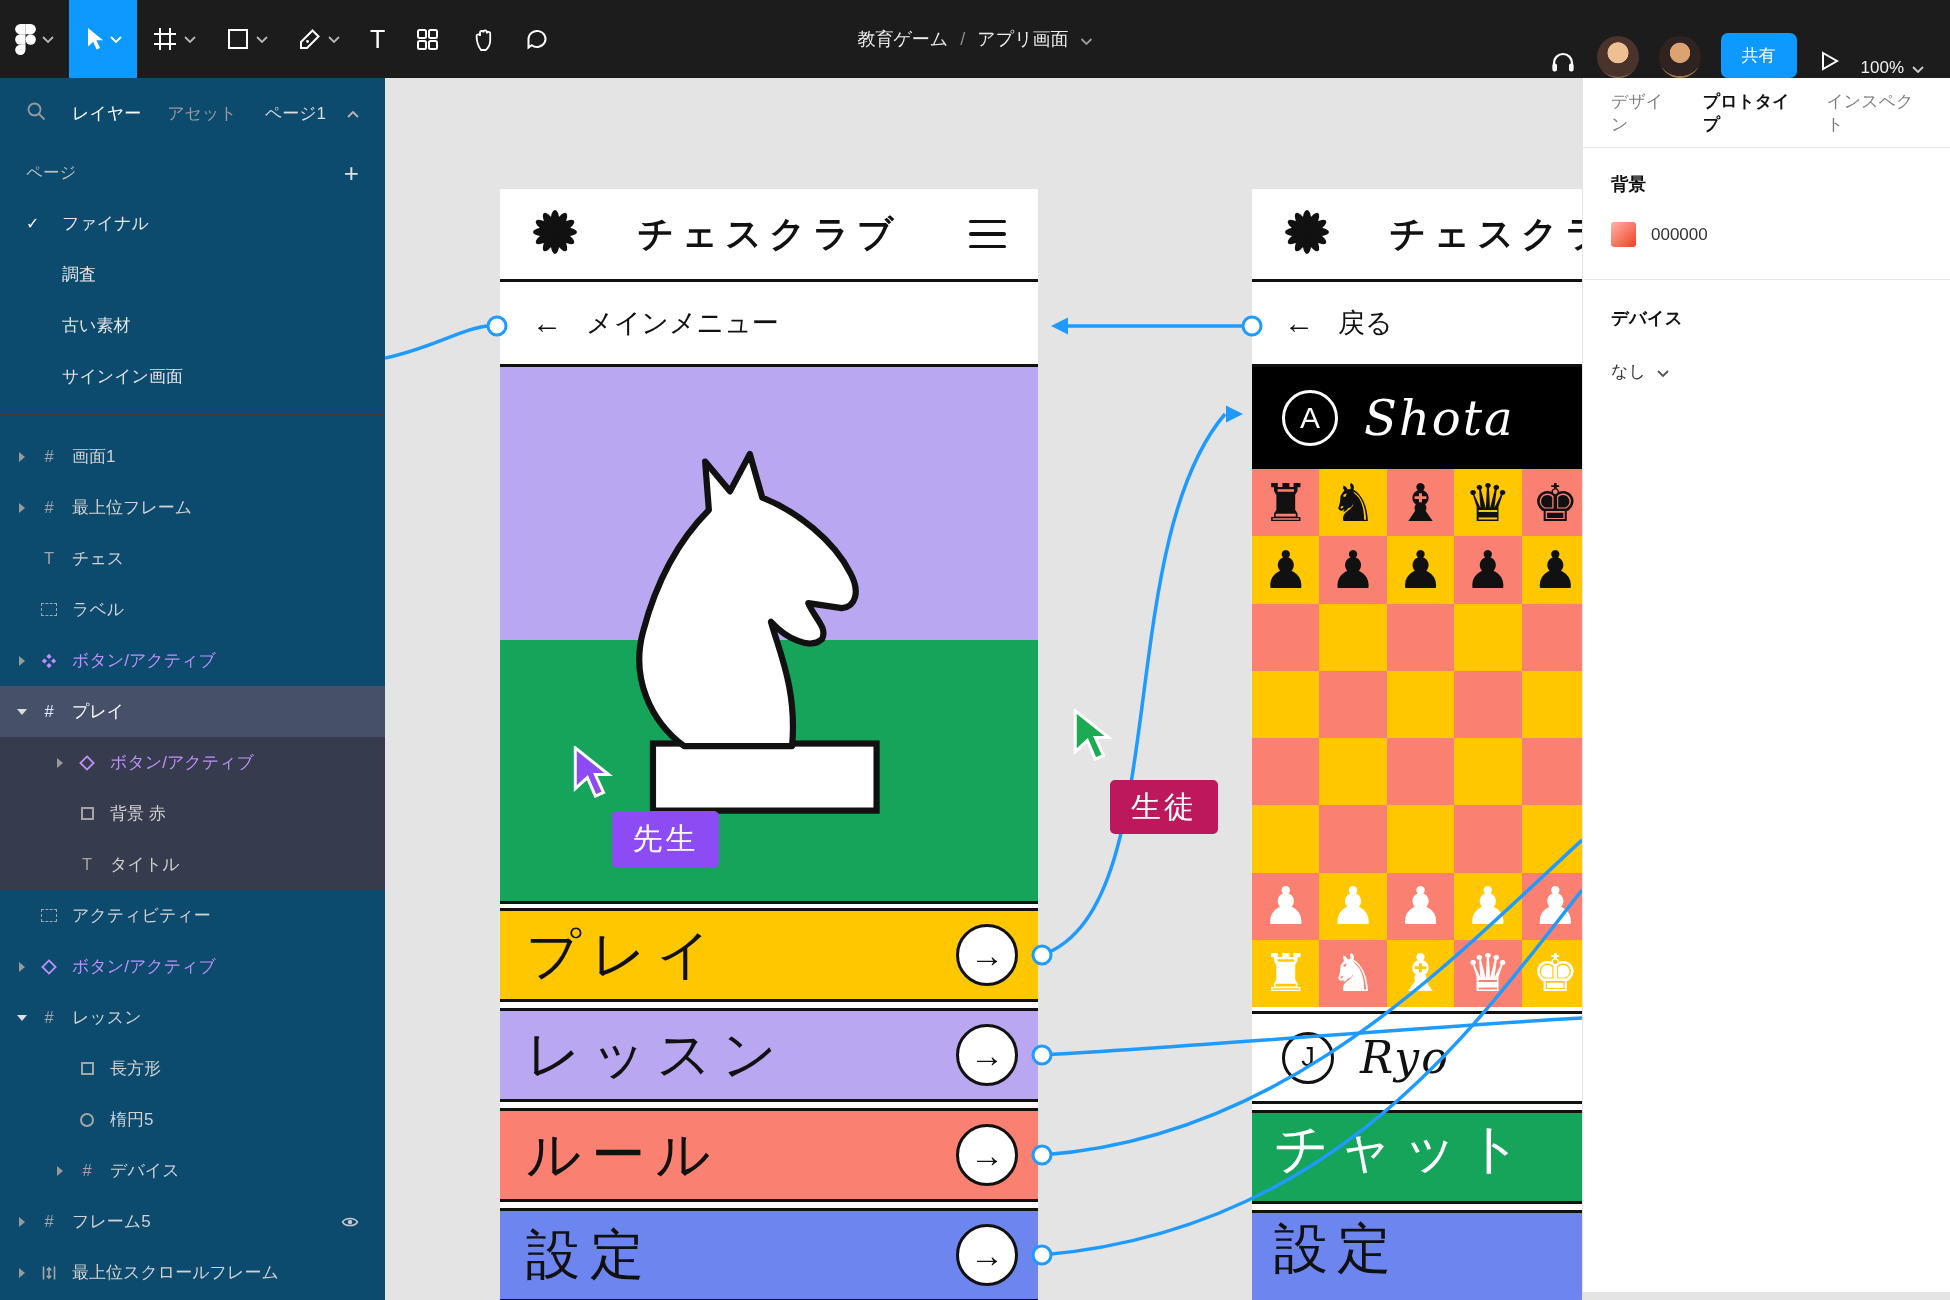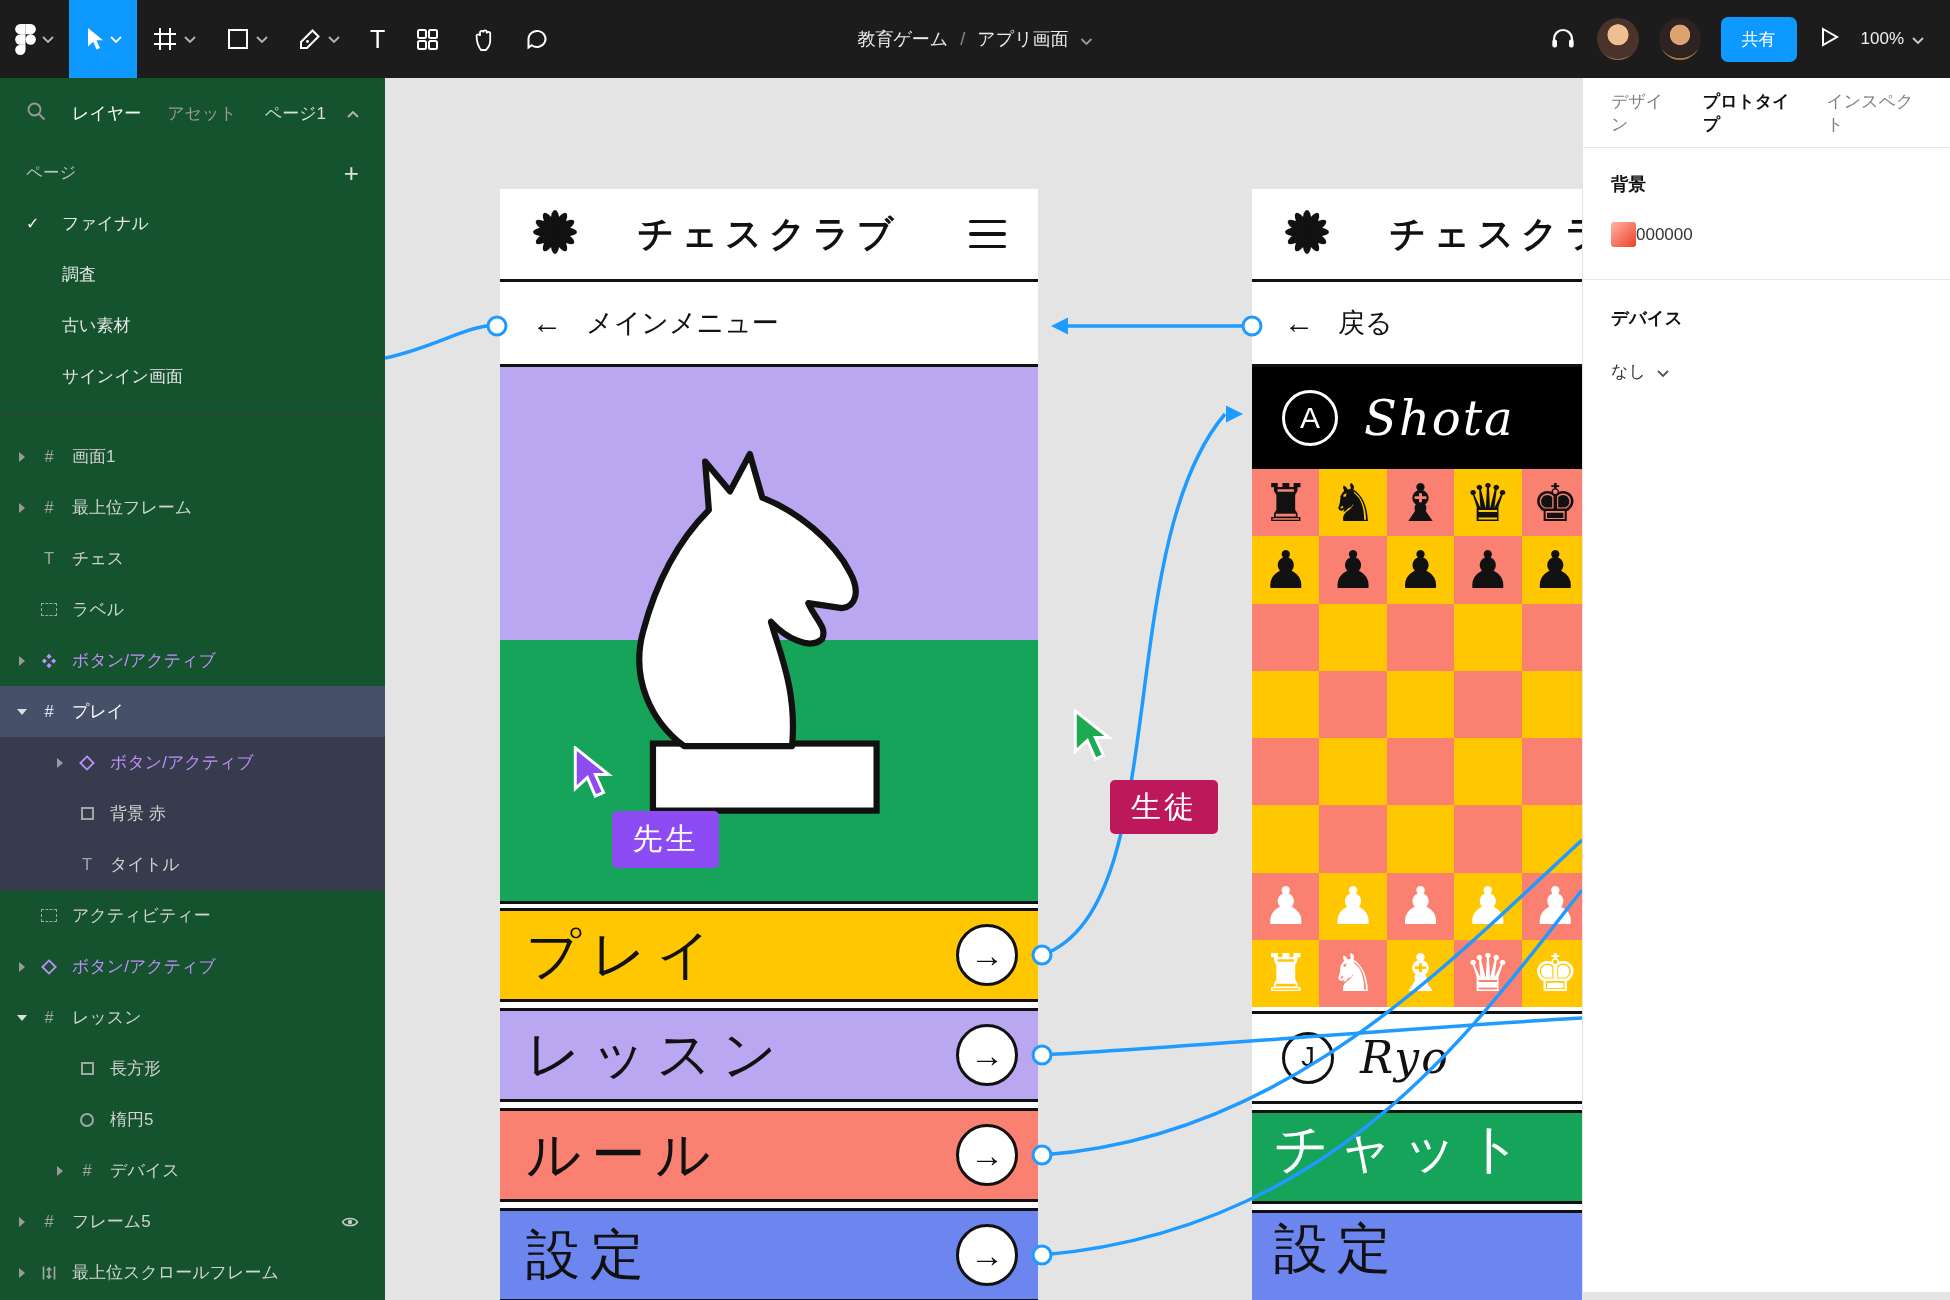--- a/index.html
+++ b/index.html
@@ -8,29 +8,29 @@
 
   
   #topbar{position:absolute;top:0;left:0;right:0;height:78px;background:#1c1c1c;display:flex;align-items:center;z-index:30;color:#fff}
   .tb-left{display:flex;align-items:center;height:100%}
   .tool{height:100%;display:flex;align-items:center;justify-content:center;gap:6px;padding:0 15px;cursor:pointer}
   .tool.active{background:#0d99ff}
   .tool svg{display:block}
   .glyph-tool{font-size:25px;font-weight:500;color:#fff}
   .tb-center{position:absolute;left:50%;top:0;transform:translateX(-50%);height:100%;display:flex;align-items:center;gap:12px;font-size:18px;color:#ececec;white-space:nowrap}
   .tb-sep{color:#8a8a8a}
-  .tb-right{margin-left:auto;display:flex;align-items:center;gap:20px;padding-right:26px;height:100%}
+  .tb-right{margin-left:auto;display:flex;align-items:flex-end;gap:20px;padding-right:26px;height:100%}
   .avatar{width:42px;height:42px;border-radius:50%;flex:none}
   .avatar-1{background:radial-gradient(circle at 50% 40%,#eebf92 0 31%,#4a332a 33% 72%,#8a6a50 74%)}
   .avatar-2{background:radial-gradient(circle at 50% 40%,#dca272 0 30%,#2e2320 32% 70%,#a4763f 72%)}
   .share-btn{background:#0d99ff;color:#fff;font-size:17px;border:none;border-radius:7px;padding:11px 21px;cursor:pointer;font-family:inherit}
   .zoom{display:flex;align-items:center;gap:8px;font-size:17px;color:#f0f0f0;cursor:pointer}
 
   
-  #left-sidebar{position:absolute;top:78px;left:0;bottom:0;width:385px;background:#14532d;color:#cfcfcf;z-index:20;overflow:hidden}
+  #left-sidebar{position:absolute;top:78px;left:0;bottom:0;width:385px;background:#0c4a6e;color:#cfcfcf;z-index:20;overflow:hidden}
   .sb-top{height:70px;display:flex;align-items:center;padding:0 26px;gap:26px;font-size:17px}
   .sb-tab{color:#9a9a9a;cursor:pointer}
   .sb-tab.active{color:#fff}
   .sb-page-select{margin-left:auto;display:flex;gap:21px;align-items:center;color:#dcdcdc;cursor:pointer}
   .pages-header{height:50px;display:flex;align-items:center;padding:0 26px;color:#bdbdbd;font-size:16.5px}
   .plus-btn{margin-left:auto;font-size:26px;color:#e0e0e0;cursor:pointer;line-height:1;font-weight:300}
   #pages-list{list-style:none}
   .page-row{height:51px;display:flex;align-items:center;padding:0 26px;font-size:17px;color:#e6e6e6;cursor:pointer}
   .page-check{width:36px;color:#fff;font-size:16px;flex:none}
   .sb-divider{height:1px;background:#3d3d3d;margin-top:12px}
@@ -53,21 +53,21 @@
   .lr-label{white-space:nowrap;overflow:hidden;flex:1}
   .lr-eye{margin-left:auto;margin-right:16px;color:#c9c9c9;flex:none;display:flex}
 
   
   #right-panel{position:absolute;top:78px;right:0;bottom:8px;width:368px;background:#fff;z-index:20;border-left:1px solid #e4e4e4}
   .rp-tabs{height:70px;display:flex;align-items:center;padding:0 28px;gap:28px;font-size:17px;border-bottom:1px solid #e8e8e8;color:#7d7d7d}
   .rp-tab{cursor:pointer}
   .rp-tab.active{color:#111;font-weight:700}
   .rp-bg{padding:24px 28px 32px;border-bottom:1px solid #e8e8e8}
   .rp-title{font-size:17.5px;font-weight:700;color:#111}
-  .color-row{display:flex;align-items:center;margin-top:26px}
+  .color-row{display:flex;align-items:center;gap:15px;margin-top:26px}
   .swatch{width:25px;height:25px;border-radius:3px;background:linear-gradient(135deg,#ffb4ab,#ee4023);cursor:pointer}
   .hex{font-size:17px;color:#333}
   .rp-device{padding:26px 28px 0}
   .device-value{display:flex;gap:11px;align-items:center;margin-top:30px;font-size:17px;color:#333;cursor:pointer}
 
   
   #canvas{position:absolute;top:78px;left:385px;width:1197px;height:1222px;background:#e4e4e4;overflow:hidden}
   .app-frame{position:absolute;background:#fff;z-index:1}
   #frame-menu{left:115px;top:111px;width:538px;height:1300px}
   #frame-game{left:867px;top:111px;width:538px;height:1300px}

